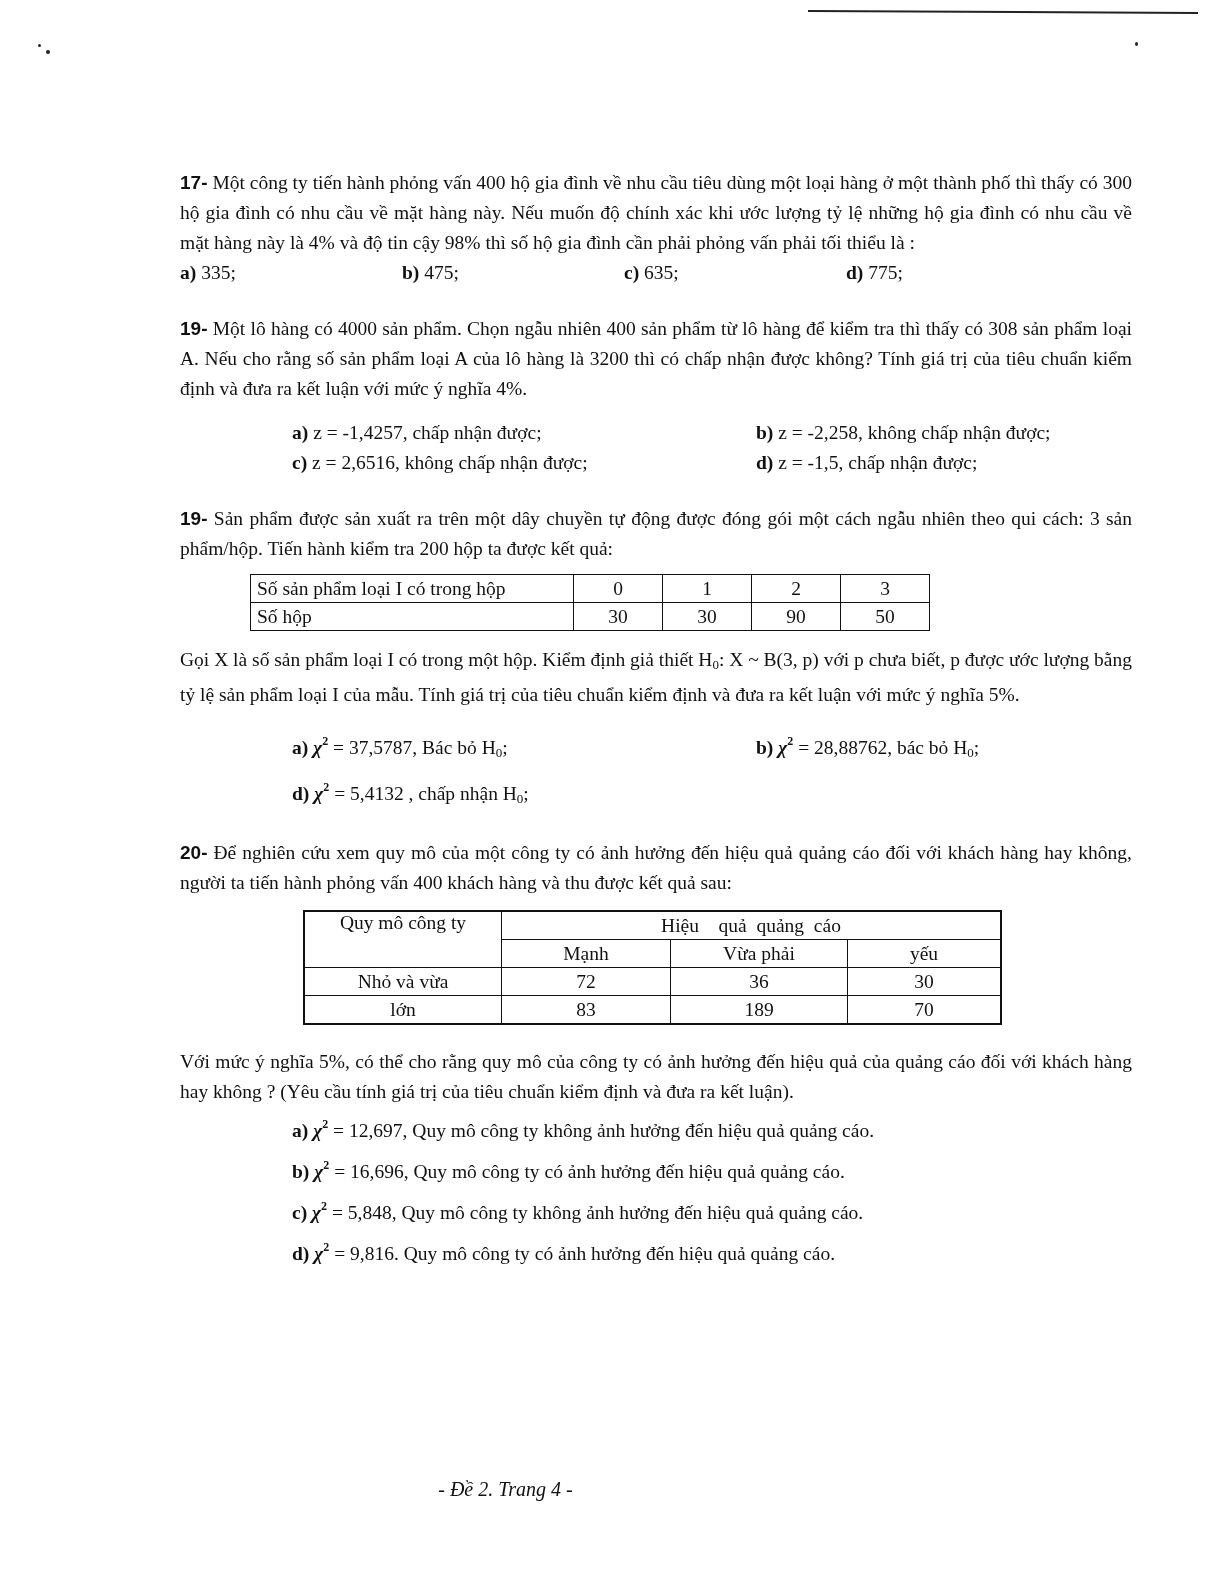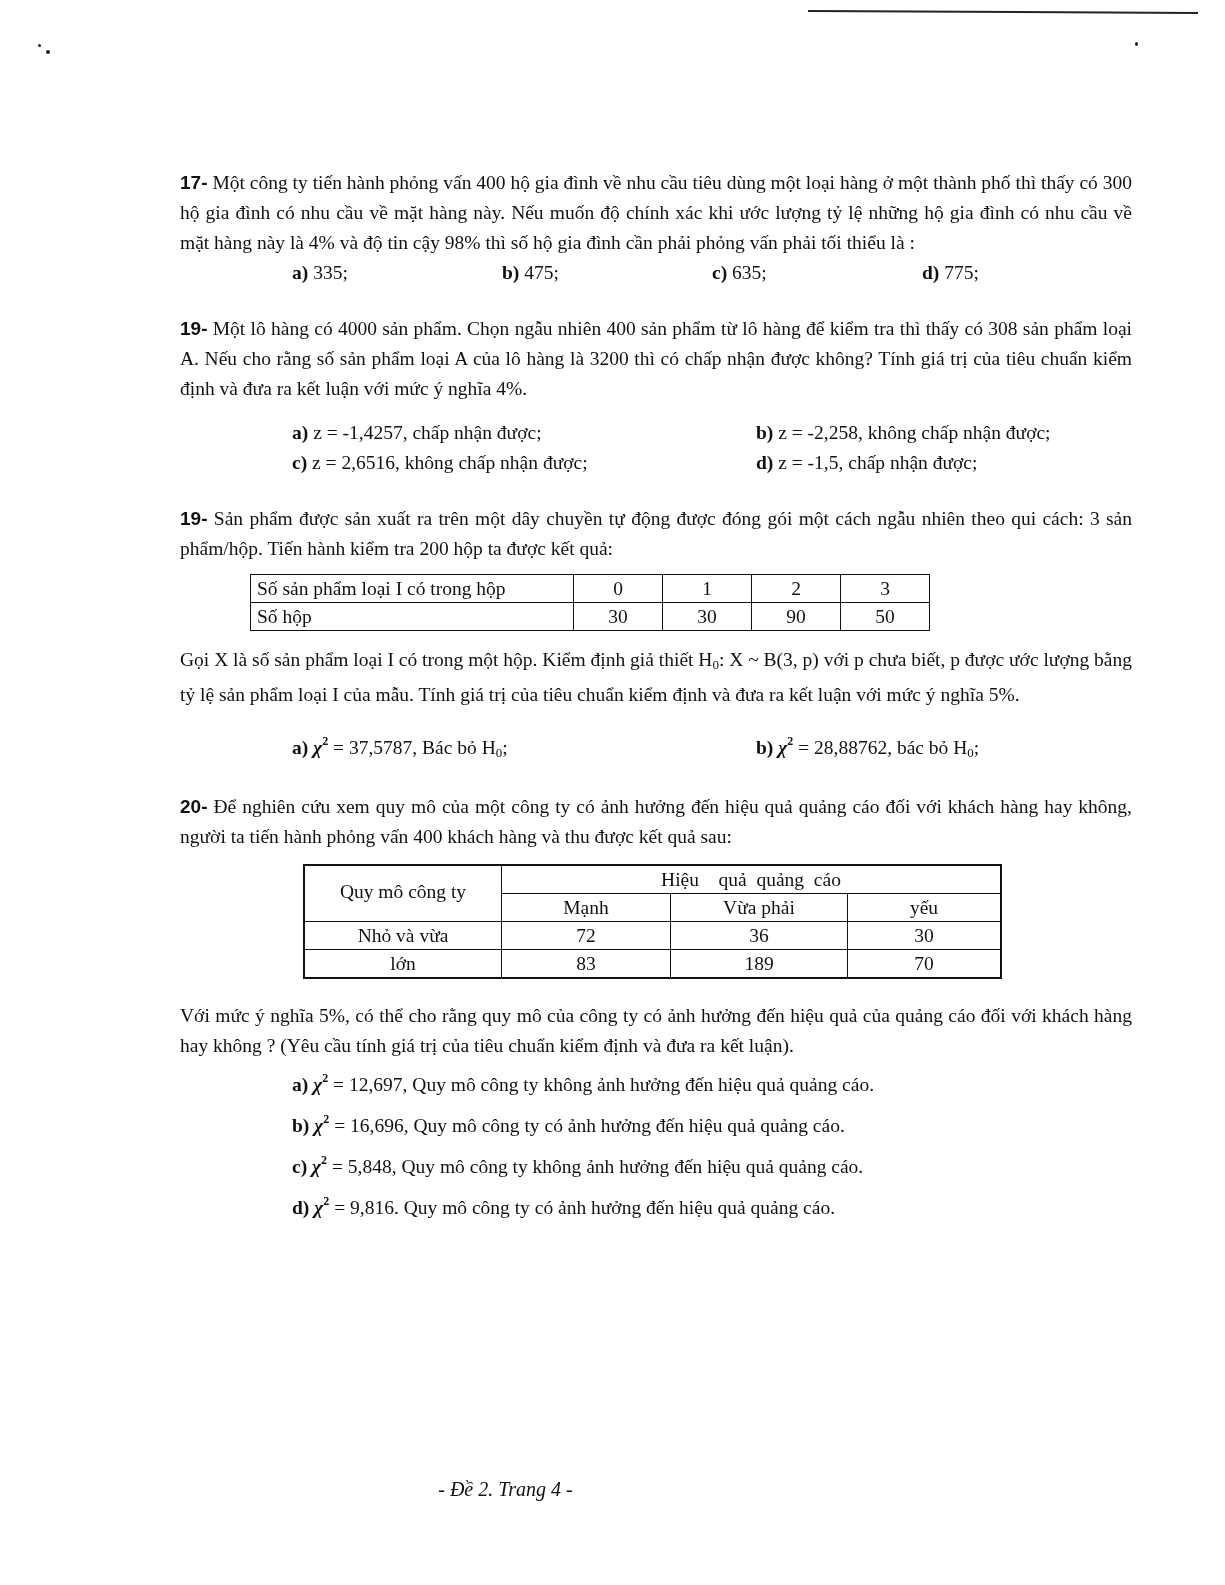--- a/index.html
+++ b/index.html
@@ -4,21 +4,21 @@
 <style>
   html, body { margin: 0; padding: 0; background: #ffffff; }
   body { width: 1225px; height: 1585px; position: relative; overflow: hidden;
          font-family: "Liberation Serif", "DejaVu Serif", serif; color: #111; }
   .top-rule { position: absolute; left: 808px; top: 10px; width: 390px; height: 0;
               border-top: 2px solid #222; transform: rotate(0.3deg); transform-origin: left; }
   .speck { position: absolute; background: #222; border-radius: 50%; }
   .page { position: absolute; left: 180px; top: 168px; width: 952px; }
   .q { font-size: 19.5px; line-height: 30px; text-align: justify; }
   .qnum { font-family: "Liberation Sans", "DejaVu Sans", sans-serif; font-weight: bold; font-size: 19px; }
-  .opts4 { display: flex; margin-left: 112px; font-size: 19.5px; line-height: 30px; }
+  .opts4 { display: flex; font-size: 19.5px; line-height: 30px; }
   .opts4 > div { width: 222px; }
   .opts4 b, .opts2 b, .opts1 b { font-weight: bold; }
   .opts2 { display: grid; grid-template-columns: 464px 420px; margin-left: 112px;
            font-size: 19.5px; line-height: 30px; }
   .opts1 { margin-left: 112px; font-size: 19.5px; line-height: 34px; }
   .chi { font-weight: bold; font-style: italic; }
   sub { font-size: 13px; vertical-align: -3px; }
   sup { font-size: 12px; font-weight: bold; vertical-align: 9px; }
   table { border-collapse: collapse; font-size: 19.5px; }
   td { border: 1.5px solid #111; padding: 0 6px; height: 27px; }
@@ -85,31 +85,32 @@
         <td class="num">50</td>
       </tr>
     </tbody>
       </table>
     <div class="gap-s"></div>
     <div class="q"><span>Gọi X là số sản phẩm loại I có trong một hộp. Kiểm định giả thiết H</span><sub>0</sub><span>: X ~ B(3, p) với p chưa biết, p được ước lượng bằng tỷ lệ sản phẩm loại I của mẫu. Tính giá trị của tiêu chuẩn kiểm định và đưa ra kết luận với mức ý nghĩa 5%.</span></div>
     <div class="gap-s"></div>
     <div class="opts2" style="line-height:34px;">
       <div><b>a)</b> <span class="chi">χ</span><sup>2</sup><span> = 37,5787, Bác bỏ </span><span>H</span><sub>0</sub><span>;</span></div>
       <div><b>b)</b> <span class="chi">χ</span><sup>2</sup><span> = 28,88762, bác bỏ </span><span>H</span><sub>0</sub><span>;</span></div>
+      <div><b>d)</b> <span class="chi">χ</span><sup>2</sup><span> = 5,4132 , chấp nhận </span><span>H</span><sub>0</sub><span>;</span></div>
     </div>
   </section>
 
   <div class="gap-m"></div>
 
   <section>
     <div class="q"><span class="qnum">20-</span> <span>Để nghiên cứu xem quy mô của một công ty có ảnh hưởng đến hiệu quả quảng cáo đối với khách hàng hay không, người ta tiến hành phỏng vấn 400 khách hàng và thu được kết quả sau:</span></div>
     <table class="t20">
       <tbody>
           <tr>
-        <td rowspan="2" style="width:184px;vertical-align:top;padding-top:15px;">Quy mô công ty</td>
+        <td rowspan="2" style="width:184px;vertical-align:top;padding-top:0;">Quy mô công ty</td>
         <td colspan="3" style="white-space:pre;">Hiệu    quả  quảng  cáo</td>
       </tr>
       <tr>
         <td style="width:156px;">Mạnh</td>
         <td style="width:164px;">Vừa phải</td>
         <td style="width:140px;">yếu</td>
       </tr>
       <tr>
         <td>Nhỏ và vừa</td>
         <td>72</td>

